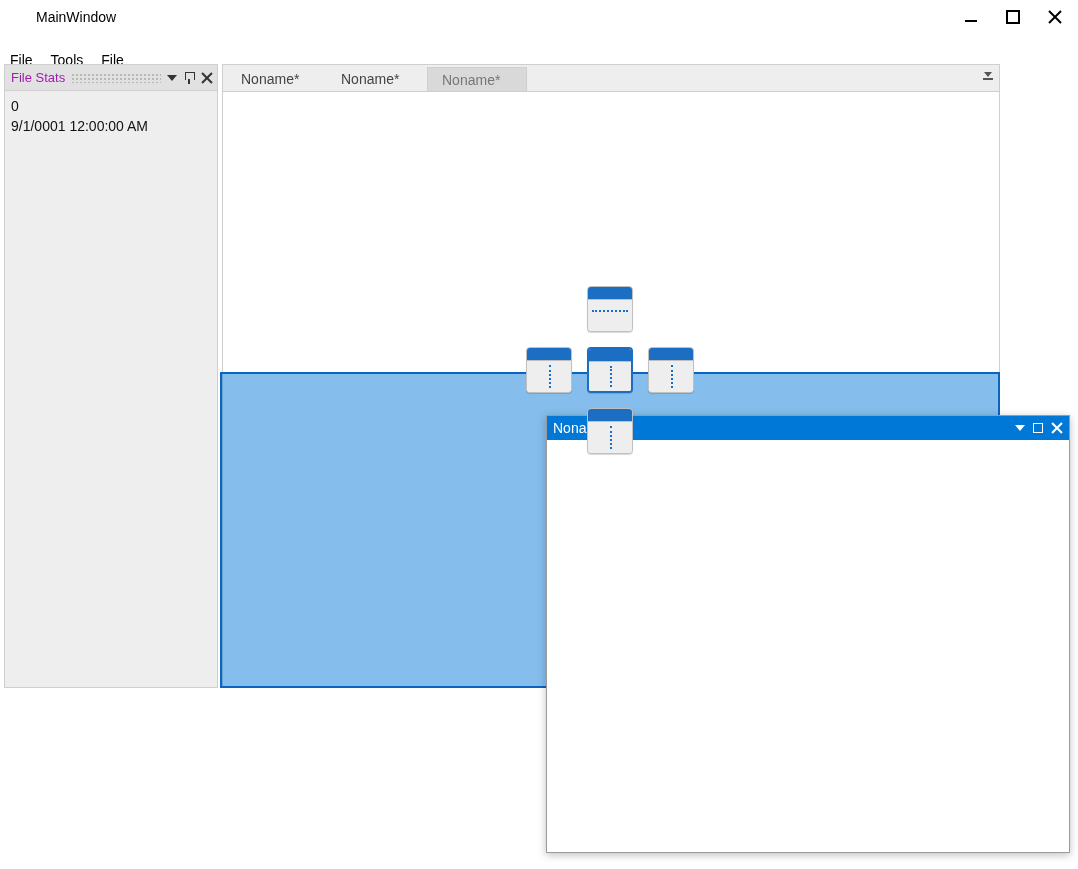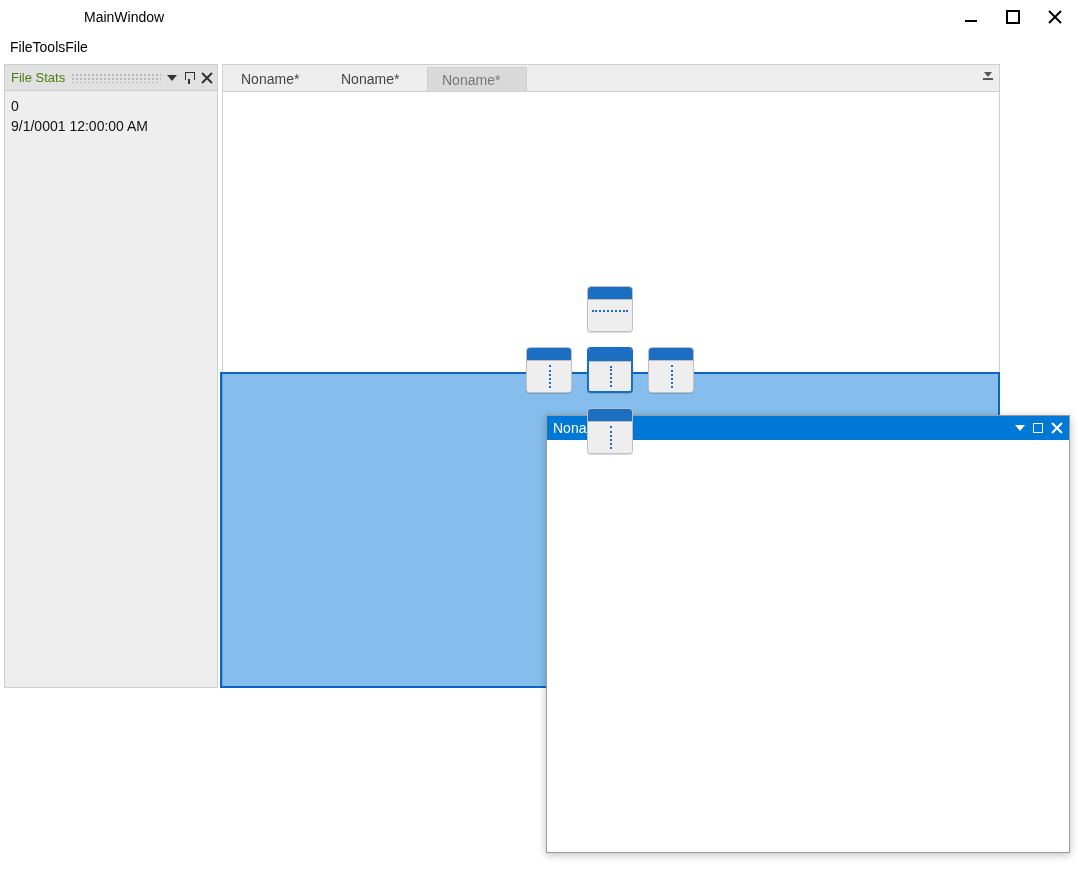--- a/index.html
+++ b/index.html
@@ -13,33 +13,35 @@
     overflow: hidden;
     position: relative;
   }
 
   
   .title-bar {
     height: 34px;
     display: flex;
     align-items: center;
     justify-content: space-between;
-    padding: 0 6px 0 84px;
+    padding: 0 6px 0 36px;
   }
   .title-bar .title-text { font-size: 14px; }
   .title-controls { display: flex; gap: 24px; align-items: center; margin-right: 8px; }
   .title-controls .ctl { width: 18px; height: 18px; display: flex; align-items: center; justify-content: center; }
 
   
   .menu-bar {
     height: 26px;
     display: flex;
     align-items: center;
+    gap: 18px;
     padding: 0 10px;
     font-size: 14px;
+    margin-top: 13px;
   }
   .menu-item { cursor: default; }
 
   
   .body-area {
     position: absolute;
     left: 4px; top: 64px;
     width: 996px; height: 624px;
     display: flex;
   }
@@ -54,21 +56,21 @@
     flex-direction: column;
   }
   .sidebar-header {
     height: 26px;
     background: #e1e1e1;
     border-bottom: 1px solid #cfcfcf;
     display: flex;
     align-items: center;
     padding: 0 4px 0 6px;
     font-size: 13px;
-    color: #4d7c0f;
+    color: #a21caf;
     position: relative;
   }
   .sidebar-header .grip {
     flex: 1;
     height: 10px;
     margin: 0 6px;
     background-image: radial-gradient(#b8b8b8 1px, transparent 1px);
     background-size: 4px 4px;
     background-position: 0 0;
   }

